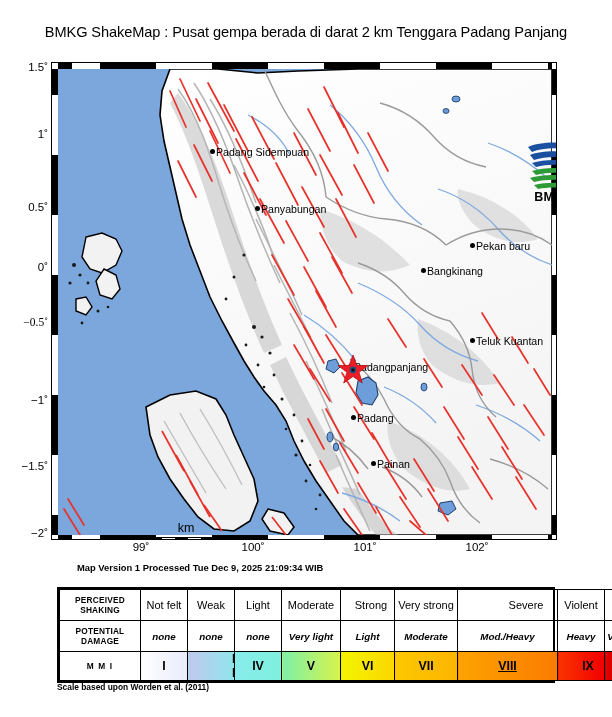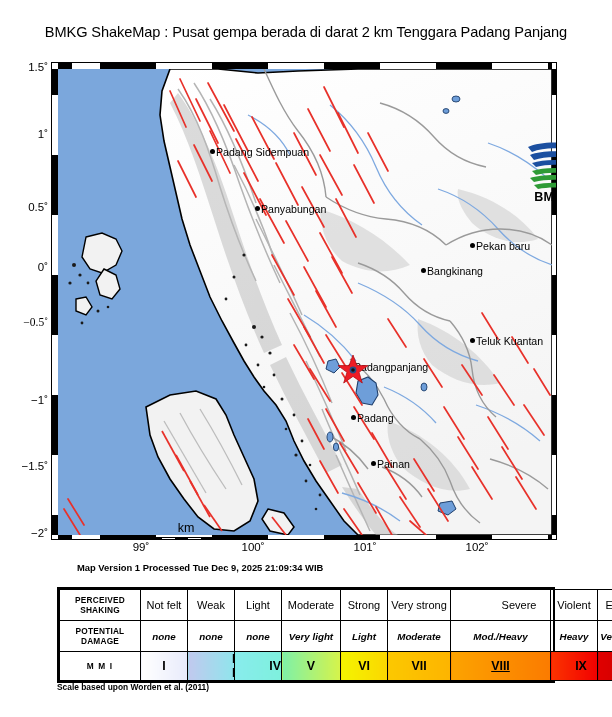--- a/index.html
+++ b/index.html
@@ -509,21 +509,21 @@
     <tbody>
       <tr class="row-shaking">
         <td class="hdr-cell" style="width:80px;">
           <div>PERCEIVED</div>
           <div>SHAKING</div>
         </td>
       <td style="width: 46px;">Not felt</td>
           <td style="width: 46px;">Weak</td>
           <td style="width: 46px;">Light</td>
           <td style="width: 58px;">Moderate</td>
-          <td style="width: 46px;">Strong</td>
+          <td style="width: 46px; padding-left: 7px;">Strong</td>
           <td style="width: 62px;">Very strong</td>
           <td style="width: 62px; padding-left: 37px;">Severe</td>
           <td style="width: 46px;">Violent</td>
           <td style="width: 56px;">Extreme</td>
         </tr>
       <tr class="row-damage">
         <td class="hdr-cell">
           <div>POTENTIAL</div>
           <div>DAMAGE</div>
         </td>
@@ -534,21 +534,21 @@
           <td>Light</td>
           <td>Moderate</td>
           <td>Mod./Heavy</td>
           <td>Heavy</td>
           <td>Very heavy</td>
         </tr>
       <tr class="row-mmi">
         <td class="mmi-hdr">M M I</td>
       <td style="background: linear-gradient(to right, rgb(255, 255, 255), rgb(232, 235, 251)); color: rgb(0, 0, 0);">I</td>
           <td style="background: linear-gradient(to right, rgb(193, 201, 238), rgb(143, 229, 236)); color: rgb(0, 0, 0); padding-left: 44px;">II–III</td>
-          <td style="background: linear-gradient(to right, rgb(136, 236, 236), rgb(126, 240, 221)); color: rgb(0, 0, 0); text-align: right;">IV</td>
+          <td style="background: linear-gradient(to right, rgb(136, 236, 236), rgb(126, 240, 221)); color: rgb(0, 0, 0);">IV</td>
           <td style="background: linear-gradient(to right, rgb(126, 240, 168), rgb(214, 243, 74)); color: rgb(0, 0, 0);">V</td>
           <td style="background: linear-gradient(to right, rgb(244, 244, 0), rgb(251, 215, 0)); color: rgb(0, 0, 0);">VI</td>
           <td style="background: linear-gradient(to right, rgb(252, 200, 0), rgb(253, 180, 0)); color: rgb(0, 0, 0);">VII</td>
           <td style="background: linear-gradient(to right, rgb(252, 163, 0), rgb(251, 123, 0)); color: rgb(0, 0, 0); text-decoration: underline;">VIII</td>
           <td style="background: linear-gradient(to right, rgb(251, 51, 0), rgb(242, 0, 0)); color: rgb(0, 0, 0); padding-left: 14px;">IX</td>
           <td style="background: linear-gradient(to right, rgb(224, 0, 0), rgb(192, 0, 0)); color: rgb(0, 0, 0);">X+</td>
         </tr>
     </tbody>
   </table>
 </div>

